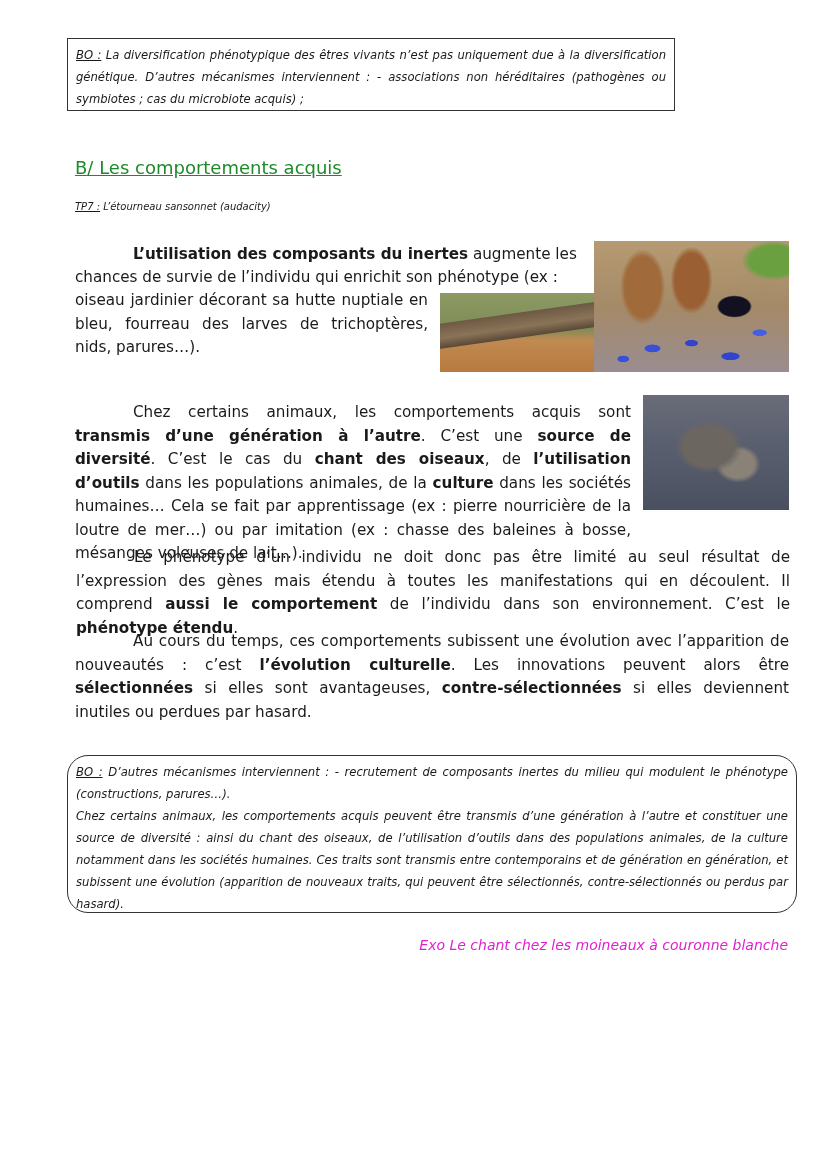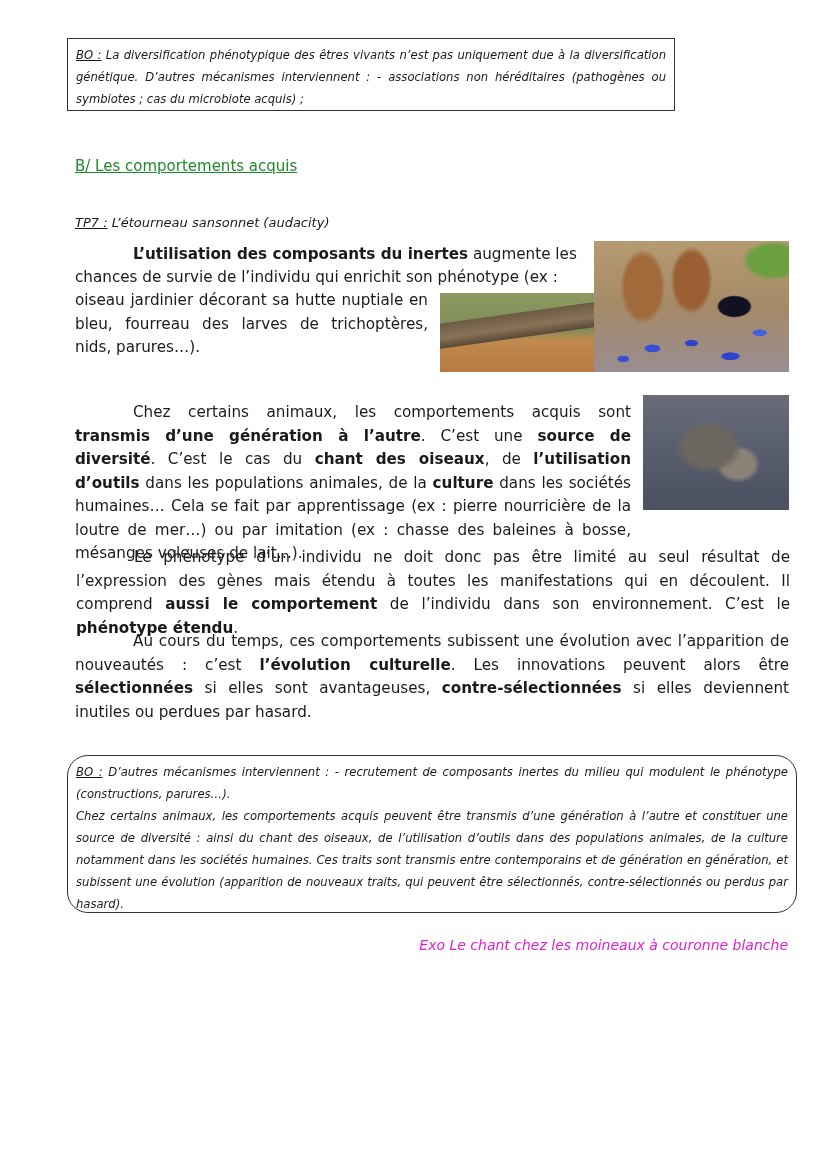--- a/index.html
+++ b/index.html
@@ -3,23 +3,23 @@
 <meta charset="utf-8">
 <style>
   html, body { margin: 0; padding: 0; background: #ffffff; }
   body { width: 828px; height: 1171px; position: relative; overflow: hidden;
          font-family: "DejaVu Sans", sans-serif; color: #1a1a1a; }
   .abs { position: absolute; }
   .bo-box { position: absolute; border: 1.5px solid #333; box-sizing: border-box;
             font-family: "DejaVu Sans", sans-serif; font-style: italic;
             font-size: 11.6px; line-height: 22px; padding: 5px 8px 3px 8px; text-align: justify; }
   .bo-label { text-decoration: underline; }
-  .section-title { left: 75px; top: 157px; color: #1f8a2a; font-size: 15px;
+  .section-title { left: 75px; top: 157px; color: #1f8a2a; font-size: 18px;
                    text-decoration: underline; }
-  .tp-line { left: 75px; top: 201px; font-size: 13px; font-style: italic; margin-top: 14px; }
+  .tp-line { left: 75px; top: 201px; font-size: 10px; font-style: italic; }
   .tp-label { text-decoration: underline; }
   .para { position: absolute; font-size: 15.2px; line-height: 23.5px; text-align: justify; }
   .para b { font-weight: bold; }
   .indent { display: inline-block; width: 58px; }
   .img { position: absolute; overflow: hidden; }
   .exo { right: 40px; top: 937px; color: #e020d0; font-size: 14px; font-style: italic; }
 </style>
 </head>
 <body>
 

